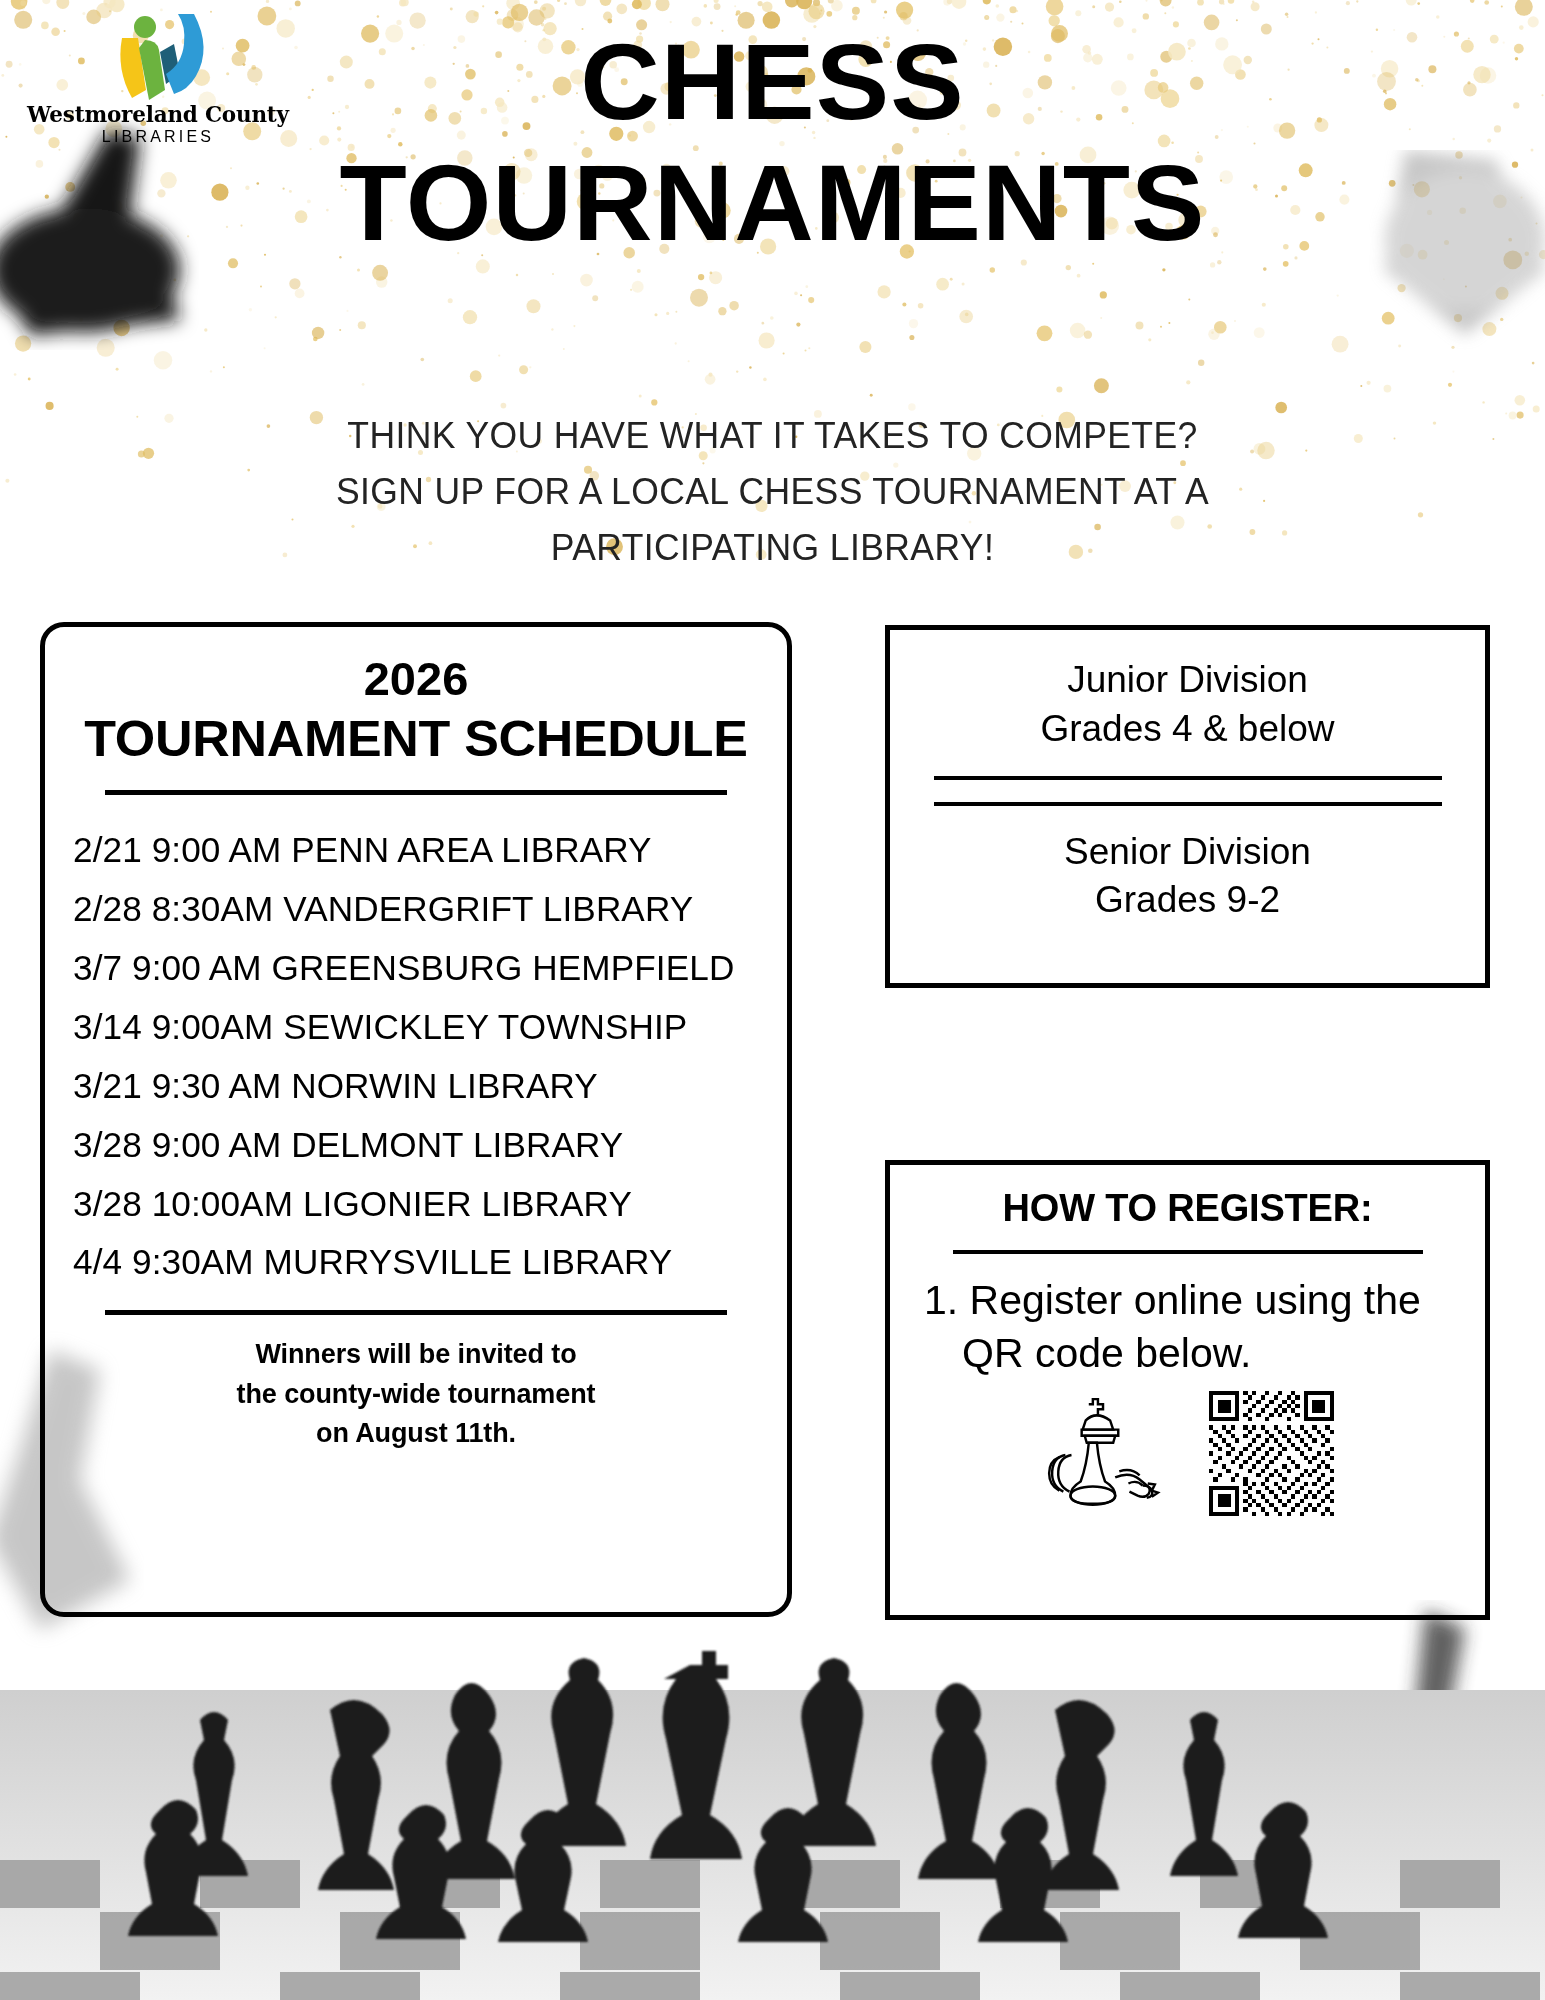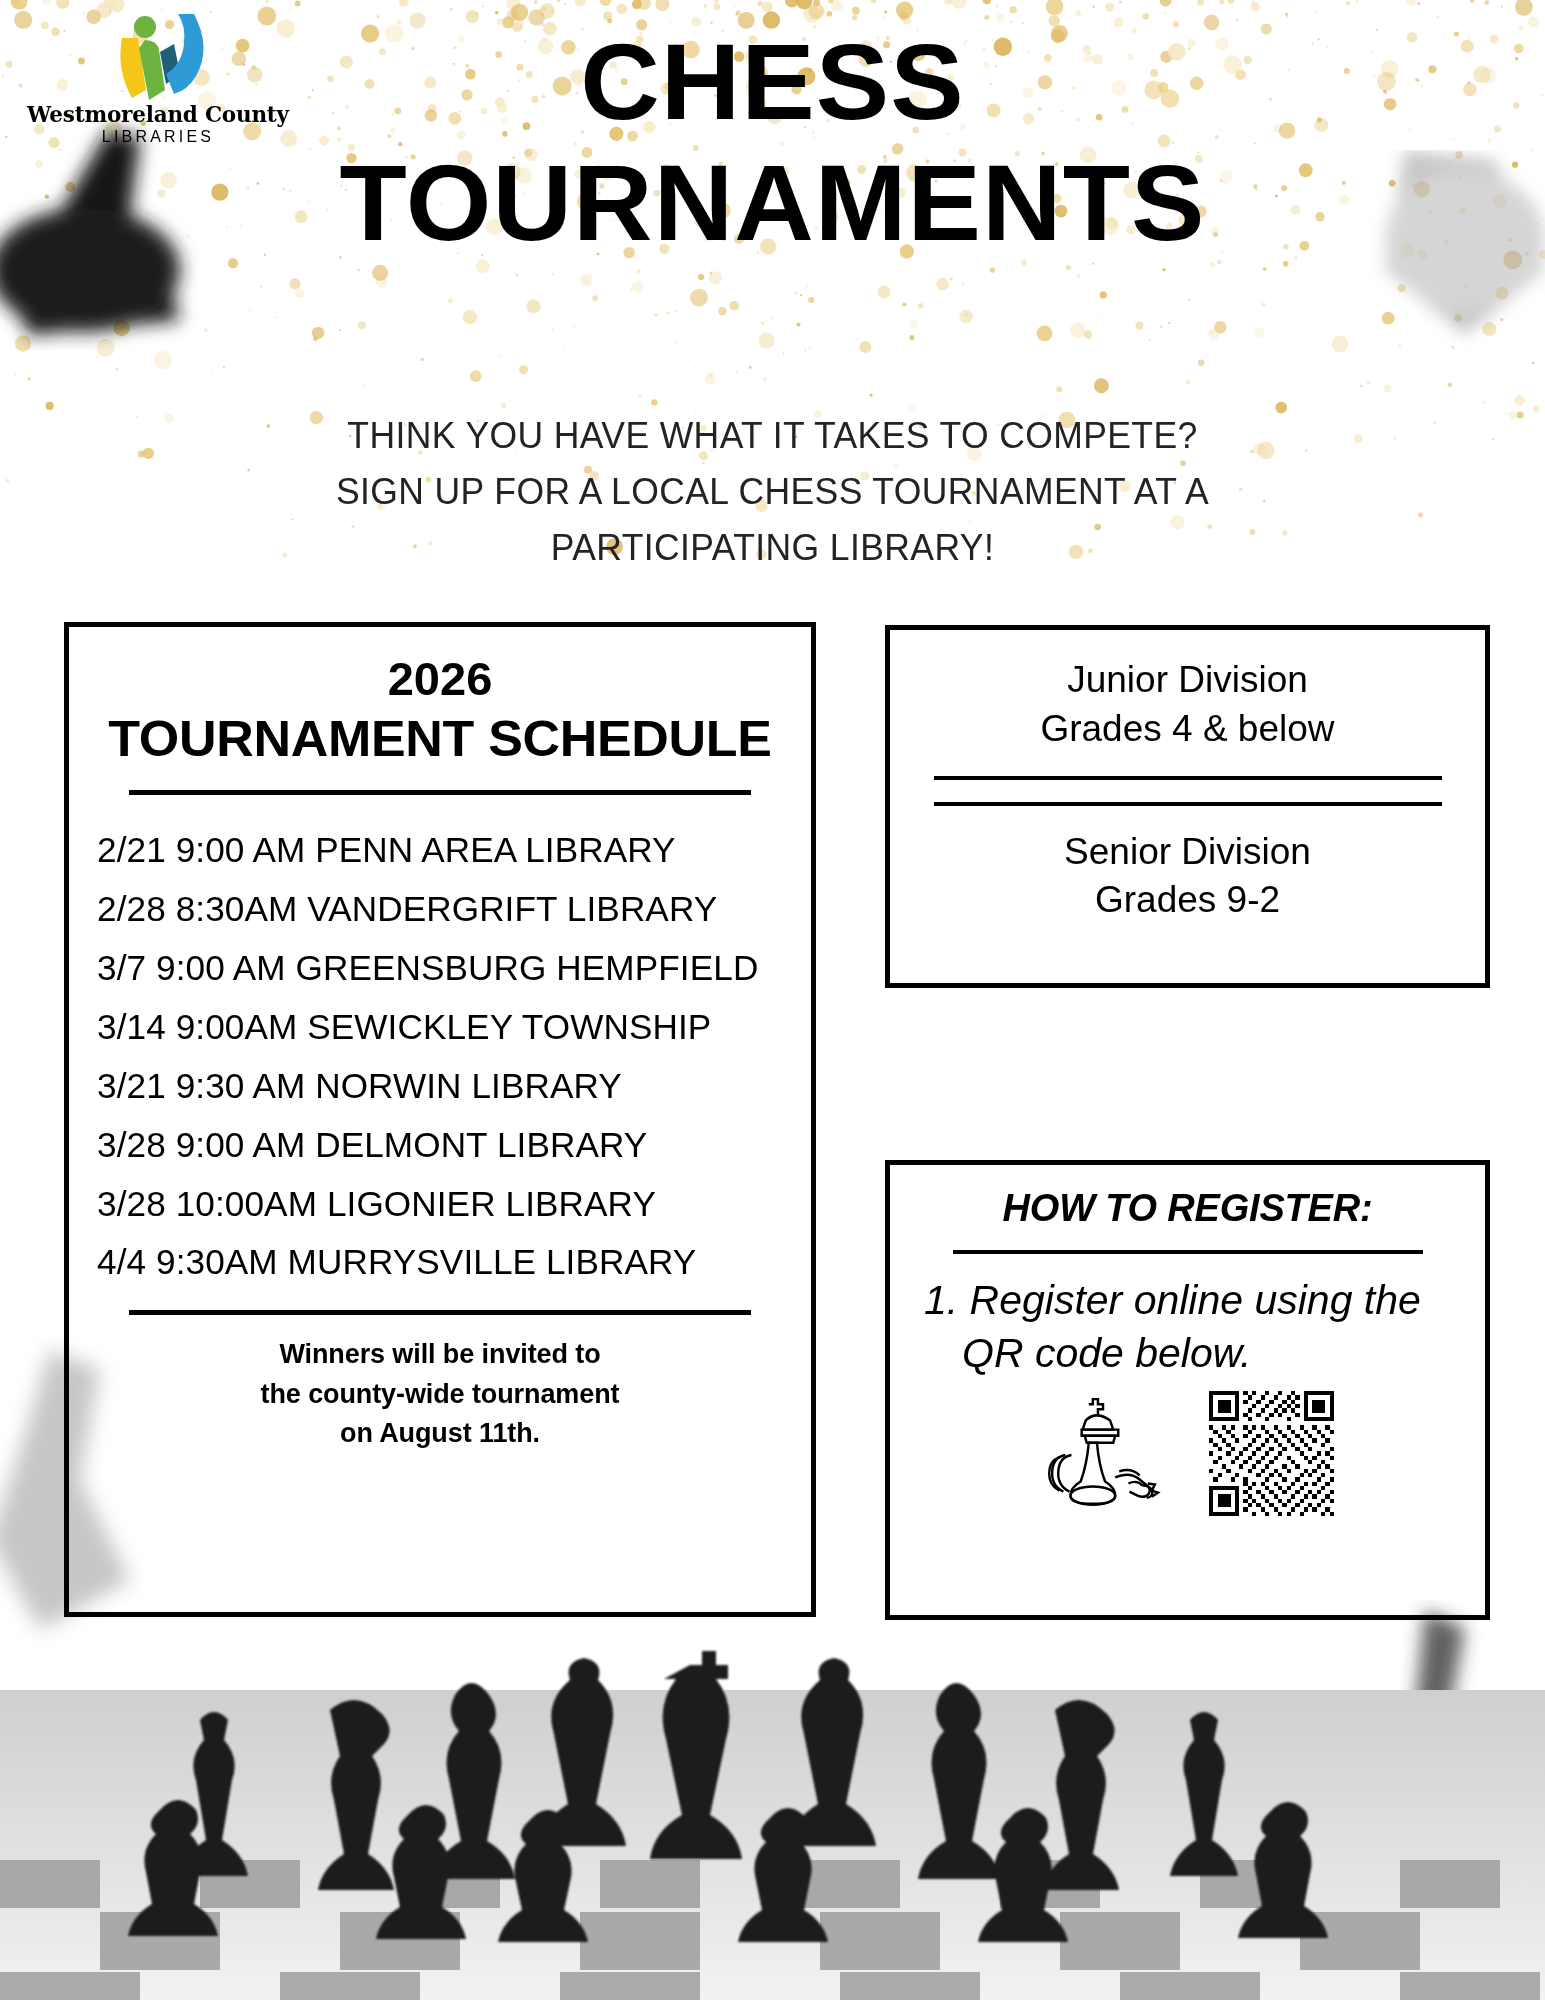--- a/index.html
+++ b/index.html
@@ -49,23 +49,23 @@
     font-size:37px; line-height:1.52;
     letter-spacing:.4px;
     font-weight:300;
     color:#232323;
     transform:scaleX(.96);
   }
 
   
   .box { position:absolute; border:5px solid #000; background:transparent; z-index:6; }
 
-  #schedule-box { left:64px; top:622px; width:752px; height:995px; }
+  #schedule-box { left:40px; top:622px; width:752px; height:995px;border-radius:24px; }
   #divisions-box { left:885px; top:625px; width:605px; height:363px; }
-  #register-box { left:885px; top:1160px; width:605px; height:460px;font-style:italic; }
+  #register-box { left:885px; top:1160px; width:605px; height:460px; }
 
   .sched-year {
     text-align:center; font-weight:bold; font-size:47px; letter-spacing:0px;
     margin-top:24px;
   }
   .sched-head {
     text-align:center; font-weight:bold; font-size:50px;
     letter-spacing:-.3px; margin-top:4px; transform:scaleX(1.04);
   }
   .rule { height:5px; background:#000; margin:22px auto 0; width:622px; }

